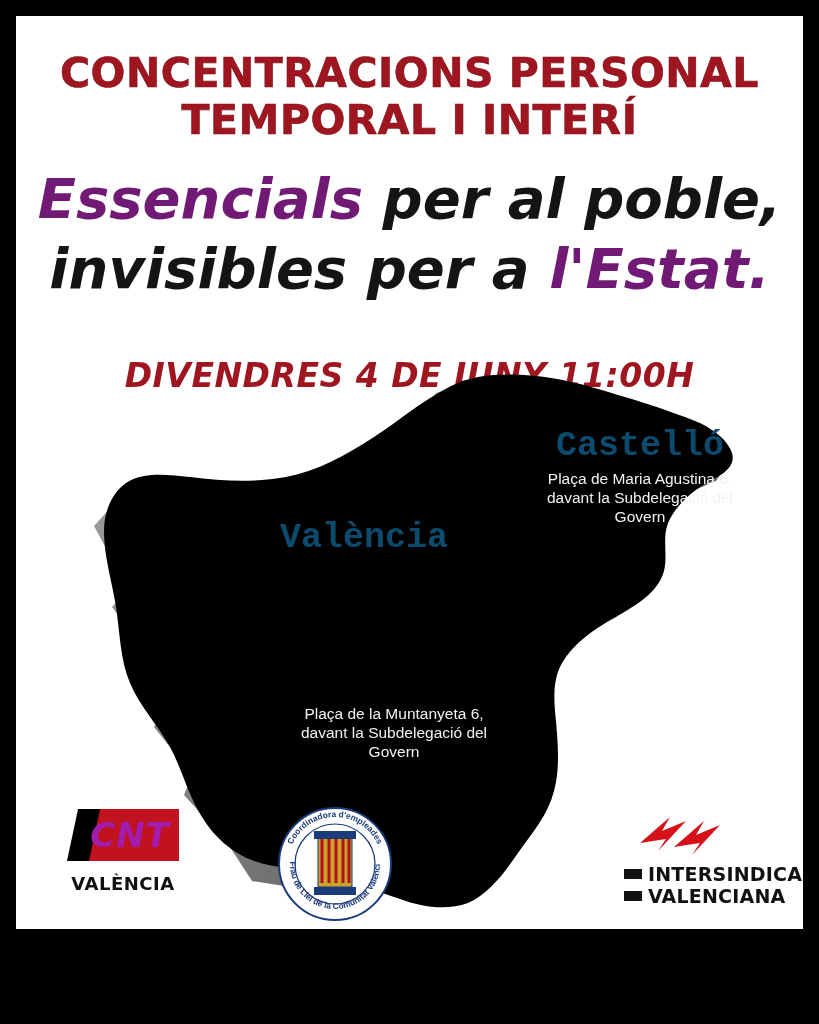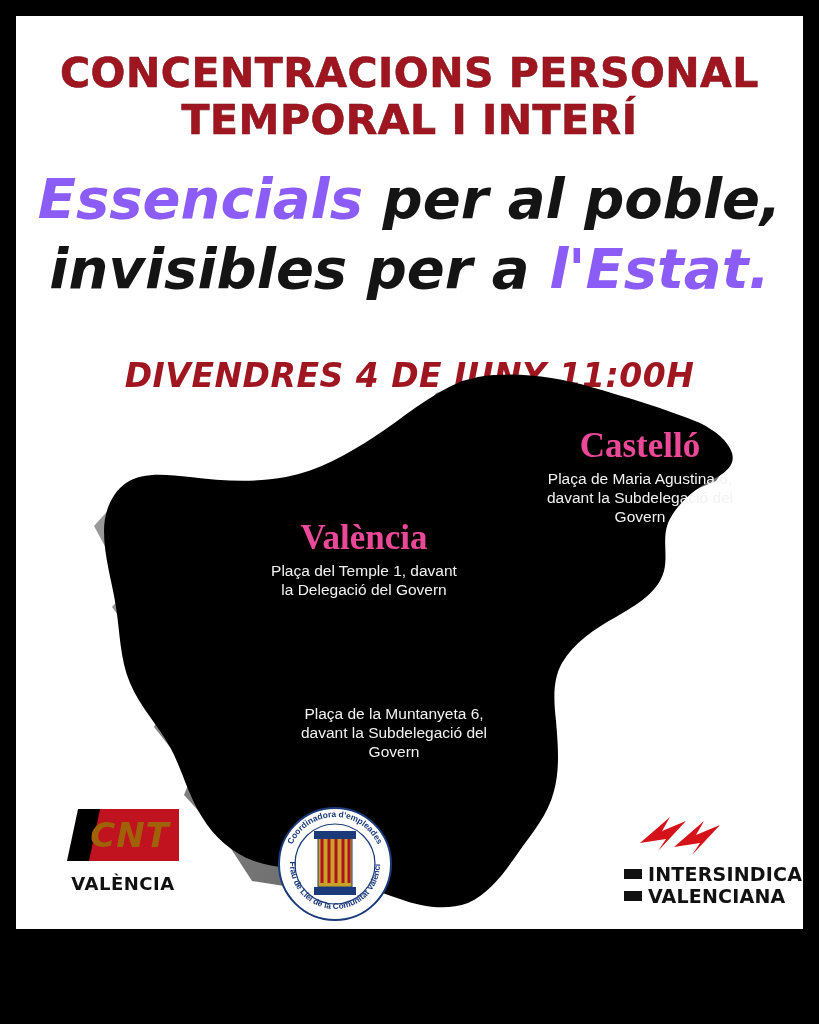--- a/index.html
+++ b/index.html
@@ -57,21 +57,21 @@
     left: 0;
     width: 787px;
     text-align: center;
     font-family: "DejaVu Sans", sans-serif;
     font-style: italic;
     font-weight: bold;
     font-size: 56px;
     line-height: 70px;
     color: #141414;
   }
-  .slogan .hl { color: #8b5cf6; }
+  .slogan .hl { color: #701a75; }
   .slogan .line2 { display: block; }
 
   
   .date-line {
     position: absolute;
     top: 340px;
     left: 0;
     width: 787px;
     text-align: center;
     color: #a01620;
@@ -93,25 +93,25 @@
   }
   .map-wrap svg { display: block; }
 
   
   .city {
     position: absolute;
     text-align: center;
     color: #ffffff;
   }
   .city .name {
-    font-family: Liberation Serif, serif;
+    font-family: Liberation Mono, monospace;
     font-weight: bold;
     font-size: 35px;
     line-height: 40px;
-    color: #ec4899;
+    color: #0c4a6e;
     white-space: nowrap;
   }
   .city .addr {
     font-family: "Liberation Sans", sans-serif;
     font-weight: normal;
     font-size: 15.5px;
     line-height: 19px;
     color: #f2f2f2;
     margin-top: 3px;
   }
@@ -155,21 +155,21 @@
     width: 22px; height: 52px;
     background: #000;
     transform: skewX(-12deg);
     transform-origin: bottom left;
   }
   .cnt-text {
     position: absolute;
     left: 14px; top: 0;
     width: 98px; height: 52px;
     line-height: 52px;
-    color: #a16207;
+    color: #a21caf;
     font-family: "DejaVu Sans", sans-serif;
     font-weight: bold;
     font-size: 34px;
     font-style: italic;
     letter-spacing: 1px;
     text-align: center;
   }
   .cnt-sub {
     margin-top: 8px;
     font-family: "DejaVu Sans", sans-serif;
@@ -359,22 +359,20 @@
 
     <div class="city" id="city-castello">
       <div class="name">Castelló</div>
       <div class="addr" style="white-space:pre-line;">Plaça de Maria Agustina 6,
 davant la Subdelegació del
 Govern</div>
     </div>
 
     <div class="city" id="city-valencia">
       <div class="name">València</div>
-      <div class="addr" style="white-space:pre-line;">Plaça del Temple 1, davant
-la Delegació del Govern</div>
     </div>
 
     <div class="city" id="city-alacant">
       <div class="addr" style="white-space:pre-line;">Plaça de la Muntanyeta 6,
 davant la Subdelegació del
 Govern</div>
     </div>
 
     <div class="logos">
 

